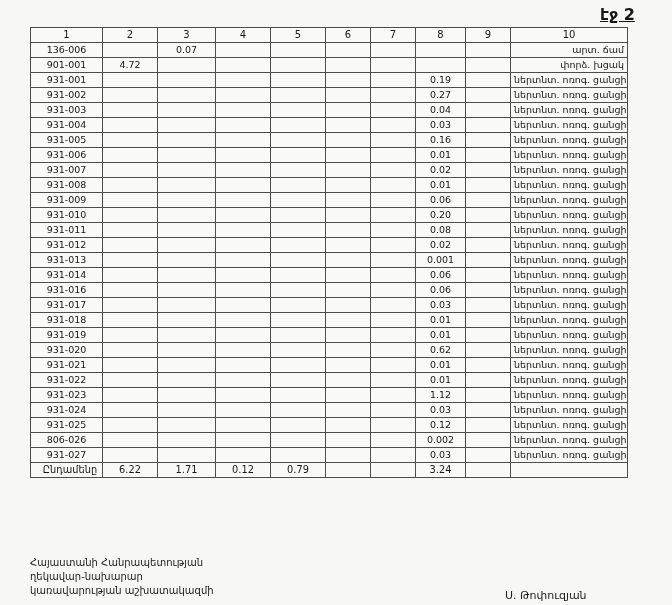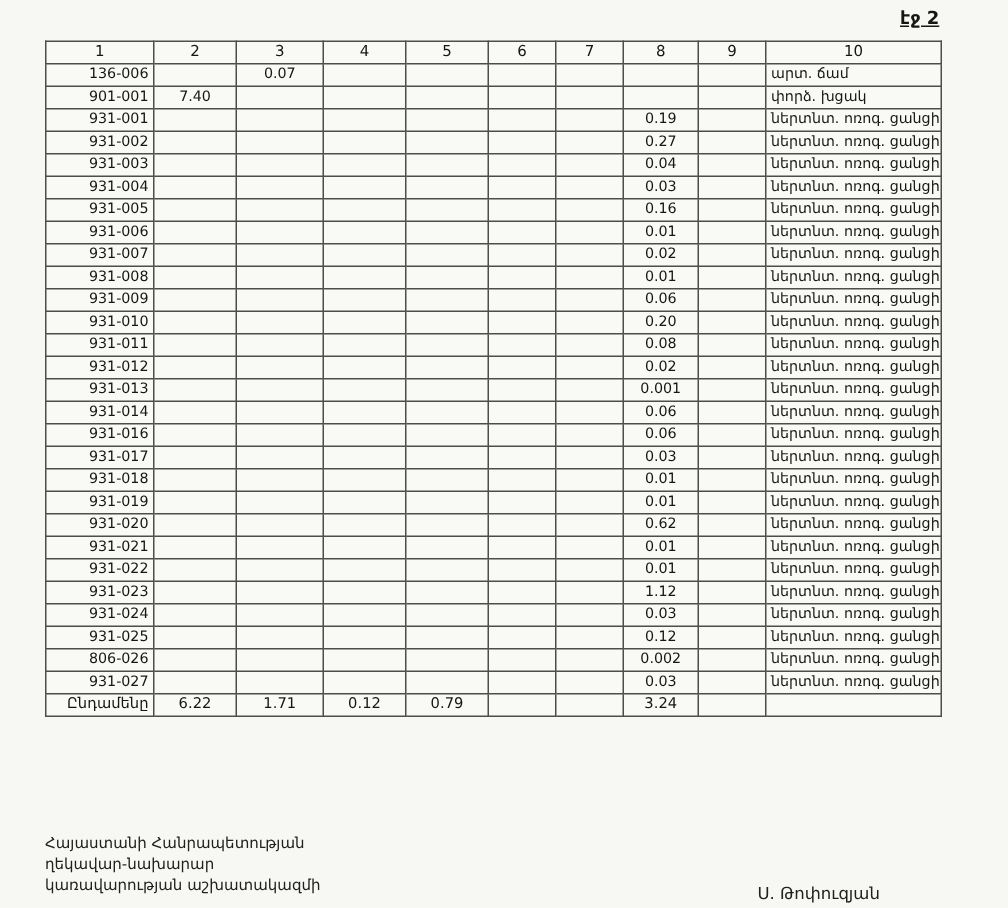--- a/index.html
+++ b/index.html
@@ -5,44 +5,44 @@
   html,body{margin:0;padding:0;}
   body{
     width:672px;height:605px;position:relative;
     background:#f7f7f4;
     font-family:"DejaVu Sans", sans-serif;
     color:#1b1b1b;
     overflow:hidden;
   }
   .page-label{
     position:absolute;top:5px;left:600px;
-    font-size:12px;font-weight:bold;color:#161616;text-decoration:underline;
+    font-size:16px;font-weight:bold;color:#161616;text-decoration:underline;
   }
   table.doc-table{
     position:absolute;left:30px;top:27px;width:597px;
     border-collapse:collapse;table-layout:fixed;
     background:#f9f9f6;
   }
   table.doc-table th, table.doc-table td{
     border:1px solid #4d4d4d;
     font-size:9.5px;
     height:14px;
     line-height:14px;
     padding:0 3px;
     overflow:hidden;
     white-space:nowrap;
     font-family:"DejaVu Sans", sans-serif;
     color:#161616;
   }
   table.doc-table th{
     font-weight:normal;text-align:center;font-size:10px;height:13px;
   }
-  td.c-code{text-align:right;padding-left:6px;}
+  td.c-code{text-align:center;padding-left:6px;}
   td.c-num{text-align:center;}
-  td.c-desc{text-align:left;font-size:8.6px;padding-left:4px;margin-left:48px;}
+  td.c-desc{text-align:right;font-size:8.6px;padding-left:4px;margin-left:48px;}
   tr.total-row td{font-size:9.8px;}
   tr.total-row td.c-code{padding-left:10px;}
   .footer-block{
     position:absolute;left:30px;top:556px;
     font-size:10px;line-height:14px;color:#202020;
   }
   .signature{
     position:absolute;left:505px;top:589px;
     font-size:11px;color:#202020;
   }
@@ -87,21 +87,21 @@
         <td class="c-num"></td>
         <td class="c-num"></td>
         <td class="c-num"></td>
         <td class="c-num"></td>
         <td class="c-num"></td>
         <td class="c-num"></td>
         <td class="c-desc">արտ. ճամ</td>
       </tr>
       <tr>
         <td class="c-code">901-001</td>
-        <td class="c-num">7.40</td>
+        <td class="c-num">4.72</td>
         <td class="c-num"></td>
         <td class="c-num"></td>
         <td class="c-num"></td>
         <td class="c-num"></td>
         <td class="c-num"></td>
         <td class="c-num"></td>
         <td class="c-num"></td>
         <td class="c-desc">փորձ. խցակ</td>
       </tr>
       <tr>

